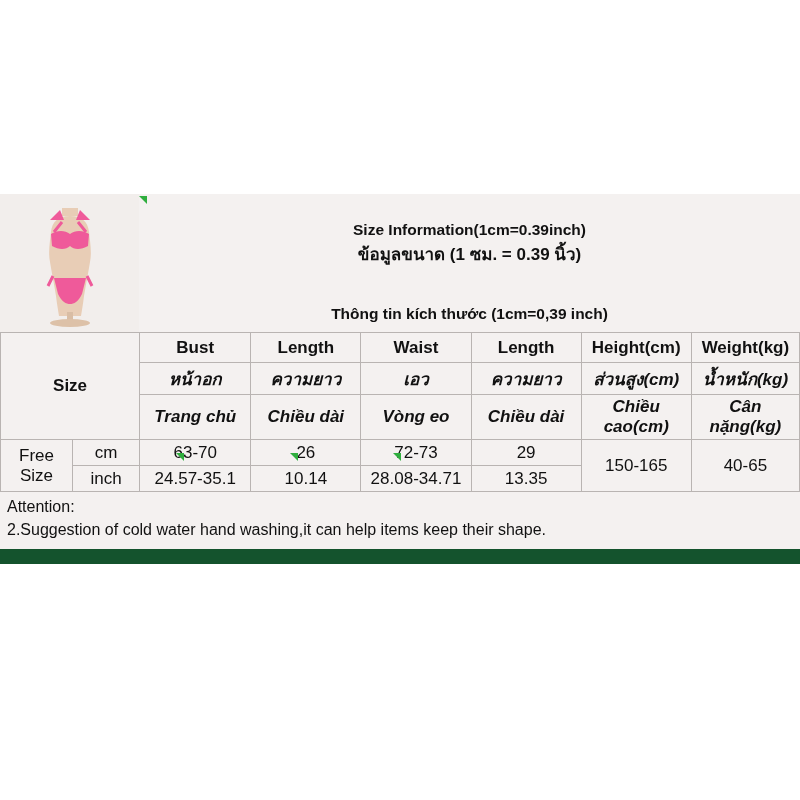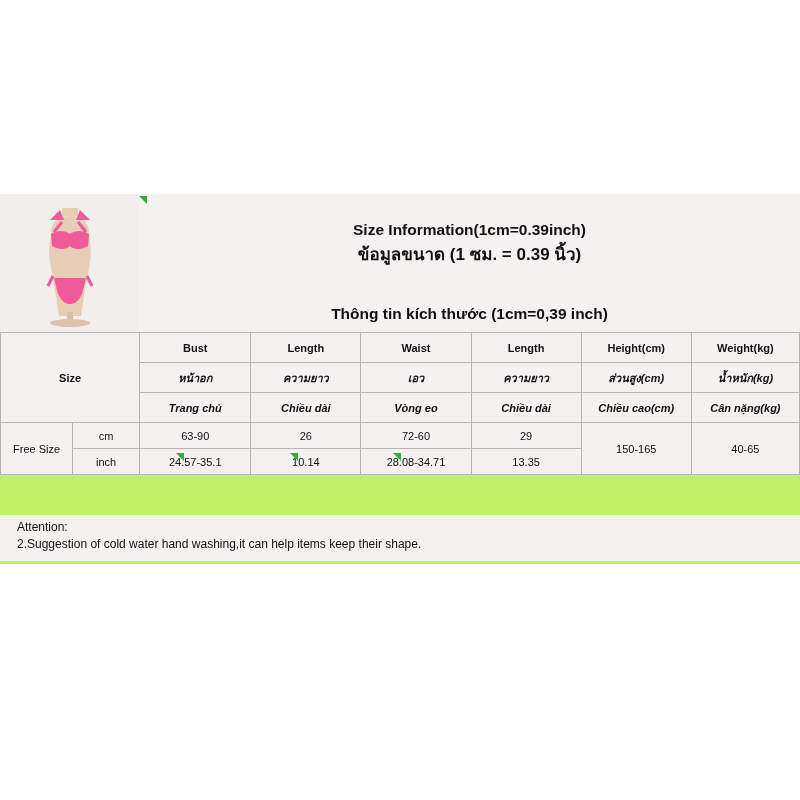--- a/index.html
+++ b/index.html
@@ -13,21 +13,21 @@
     font-family: "Liberation Sans", sans-serif;
     position: relative;
     overflow: hidden;
   }
   #page {
     position: absolute;
     left: 0;
     top: 194px;
     width: 800px;
     height: 370px;
-    background: #bef264;
+    background: #14532d;
   }
   
   .header-band {
     display: flex;
     height: 138px;
     background: #f4f1f0;
   }
   .thumb-cell {
     width: 139px;
     height: 138px;
@@ -69,21 +69,21 @@
   table.size-table {
     border-collapse: collapse;
     table-layout: fixed;
     width: 800px;
     background: #f4f1f0;
   }
   table.size-table td {
     border: 1px solid #b9b4b2;
     text-align: center;
     vertical-align: middle;
-    font-size: 11px;
+    font-size: 17px;
     color: #111;
     padding: 2px 3px;
     background: #f4f1f0;
   }
   .hdr {
     font-weight: bold;
     font-size: 14px;
     height: 25px;
   }
   .hdr-sub {
@@ -103,26 +103,25 @@
     font-size: 13.5px;
   }
   .val {
     font-size: 14px;
   }
   .row-h { height: 26px; }
 
   
   .attention {
     background: #f4f1f0;
-    padding: 4px 6px 8px 16px;
-    font-size: 12px;
+    padding: 4px 6px 8px 6px;
+    font-size: 16px;
     color: #111;
     line-height: 1.42;
     border-left: 1px solid #f4f1f0;
-    margin-top: 40px;
   }
   .attention .ln { white-space: normal; }
 
   
   .marker {
     position: absolute;
     width: 0; height: 0;
     border-left: 8px solid transparent;
     border-right: 0 solid transparent;
     border-top: 8px solid #2fae3e;
@@ -198,23 +197,23 @@
         <td class="hdr-sub">Trang chủ</td>
         <td class="hdr-sub">Chiều dài</td>
         <td class="hdr-sub">Vòng eo</td>
         <td class="hdr-sub">Chiều dài</td>
         <td class="hdr-sub">Chiều cao(cm)</td>
         <td class="hdr-sub">Cân nặng(kg)</td>
       </tr>
       <tr class="row-h">
         <td class="free-size" rowspan="2">Free Size</td>
         <td class="unit-cell">cm</td>
-        <td class="val">63-90</td>
+        <td class="val">63-70</td>
         <td class="val">26</td>
-        <td class="val">72-60</td>
+        <td class="val">72-73</td>
         <td class="val">29</td>
         <td class="val" rowspan="2">150-165</td>
         <td class="val" rowspan="2">40-65</td>
       </tr>
       <tr class="row-h">
         <td class="unit-cell">inch</td>
         <td class="val">24.57-35.1</td>
         <td class="val">10.14</td>
         <td class="val">28.08-34.71</td>
         <td class="val">13.35</td>

